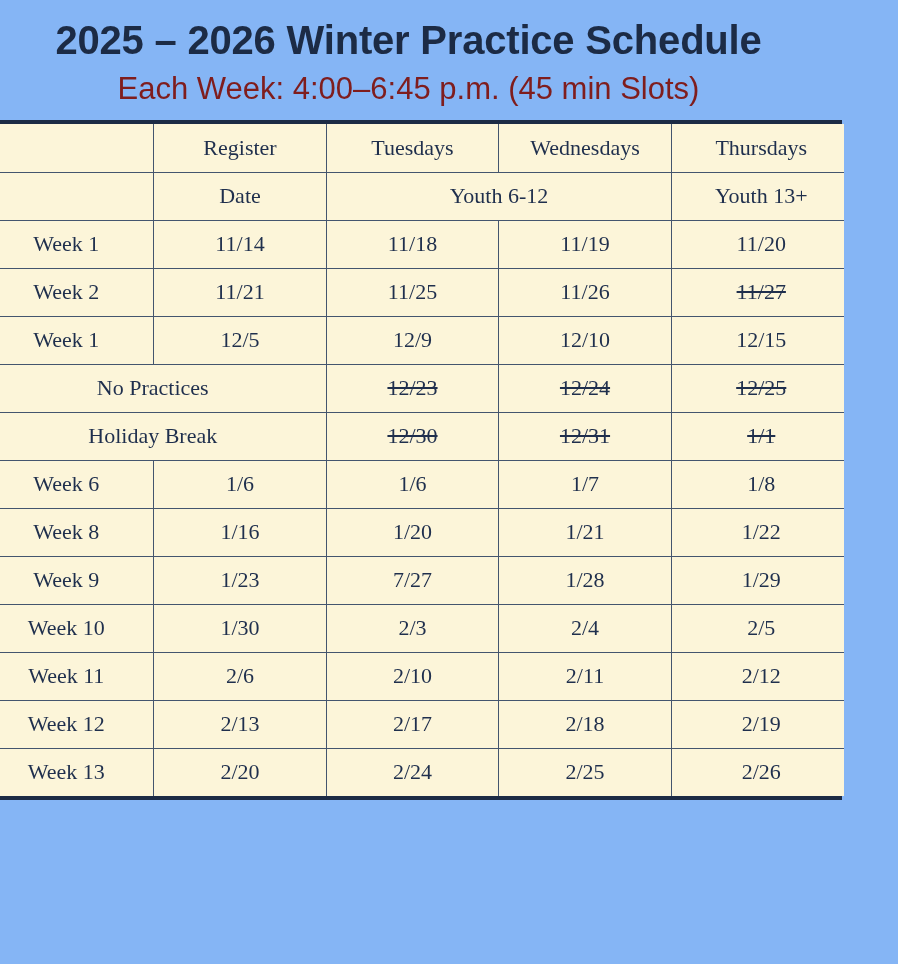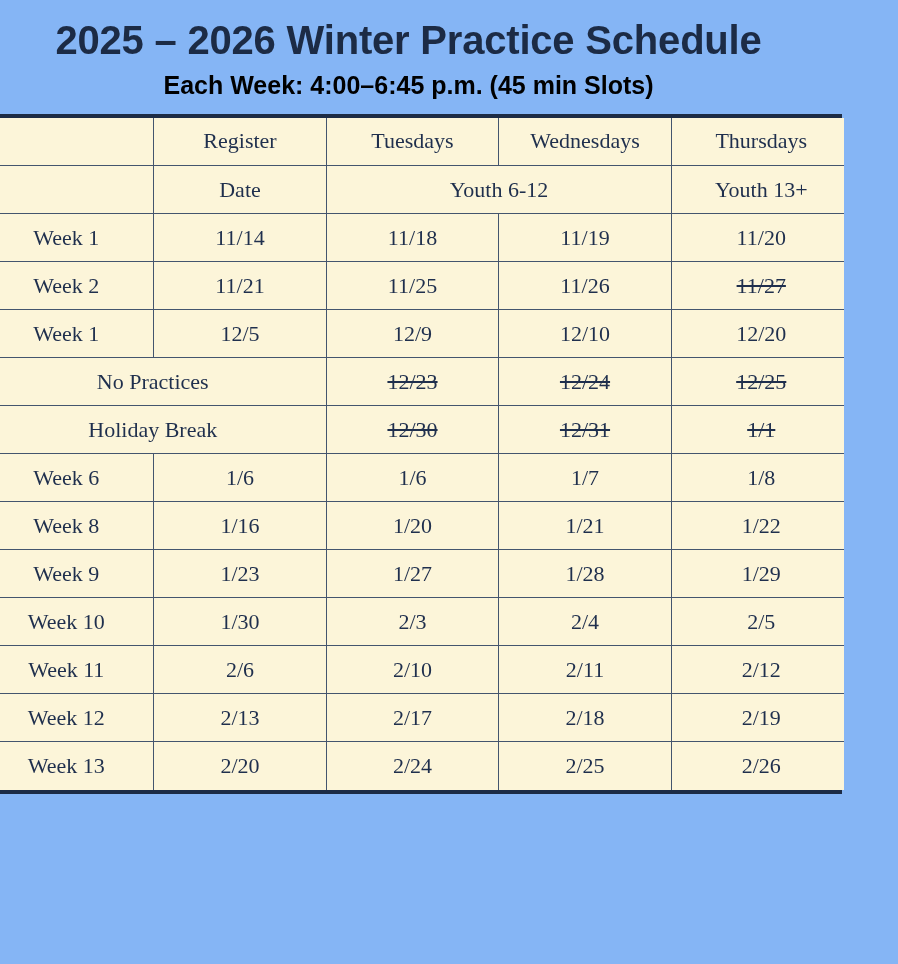--- a/index.html
+++ b/index.html
@@ -31,23 +31,23 @@
     letter-spacing: -0.2px;
     color: #1c2b45;
     margin: 18px 0 0 0;
     line-height: 1.1;
     text-align: center;
     white-space: nowrap;
   }
 
   .page-subtitle {
     font-family: "Liberation Sans", sans-serif;
-    font-weight: bold;
-    font-size: 25px;
-    color: #000000;
+    font-weight: normal;
+    font-size: 31px;
+    color: #7f1d1d;
     margin: 10px 0 0 0;
     line-height: 1.1;
     text-align: center;
     white-space: nowrap;
   }
 
   .table-wrap {
     margin-top: 14px;
     width: 866px;
     border: 4px solid #1c2b45;
@@ -154,21 +154,21 @@
             <td>11/21</td>
             <td>11/25</td>
             <td>11/26</td>
             <td class="cancelled">11/27</td>
           </tr>
           <tr>
             <td>Week 1</td>
             <td>12/5</td>
             <td>12/9</td>
             <td>12/10</td>
-            <td>12/20</td>
+            <td>12/15</td>
           </tr>
           <tr>
             <td colspan="2" class="span-label">No Practices</td>
             <td class="cancelled">12/23</td>
             <td class="cancelled">12/24</td>
             <td class="cancelled">12/25</td>
           </tr>
           <tr>
             <td colspan="2" class="span-label">Holiday Break</td>
             <td class="cancelled">12/30</td>
@@ -185,21 +185,21 @@
           <tr>
             <td>Week 8</td>
             <td>1/16</td>
             <td>1/20</td>
             <td>1/21</td>
             <td>1/22</td>
           </tr>
           <tr>
             <td>Week 9</td>
             <td>1/23</td>
-            <td>1/27</td>
+            <td>7/27</td>
             <td>1/28</td>
             <td>1/29</td>
           </tr>
           <tr>
             <td>Week 10</td>
             <td>1/30</td>
             <td>2/3</td>
             <td>2/4</td>
             <td>2/5</td>
           </tr>

